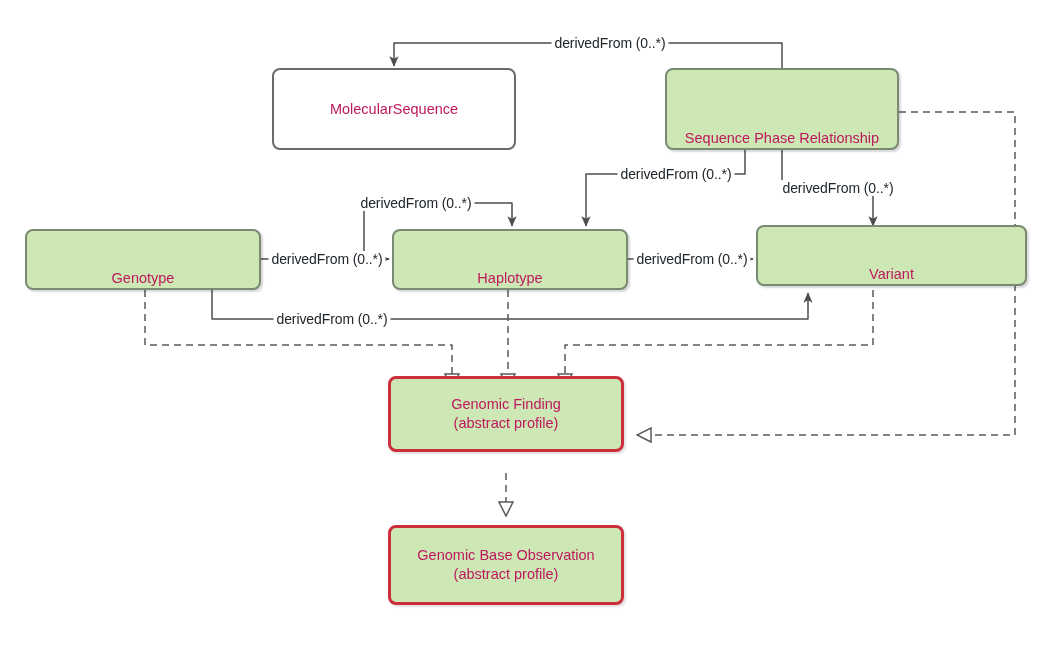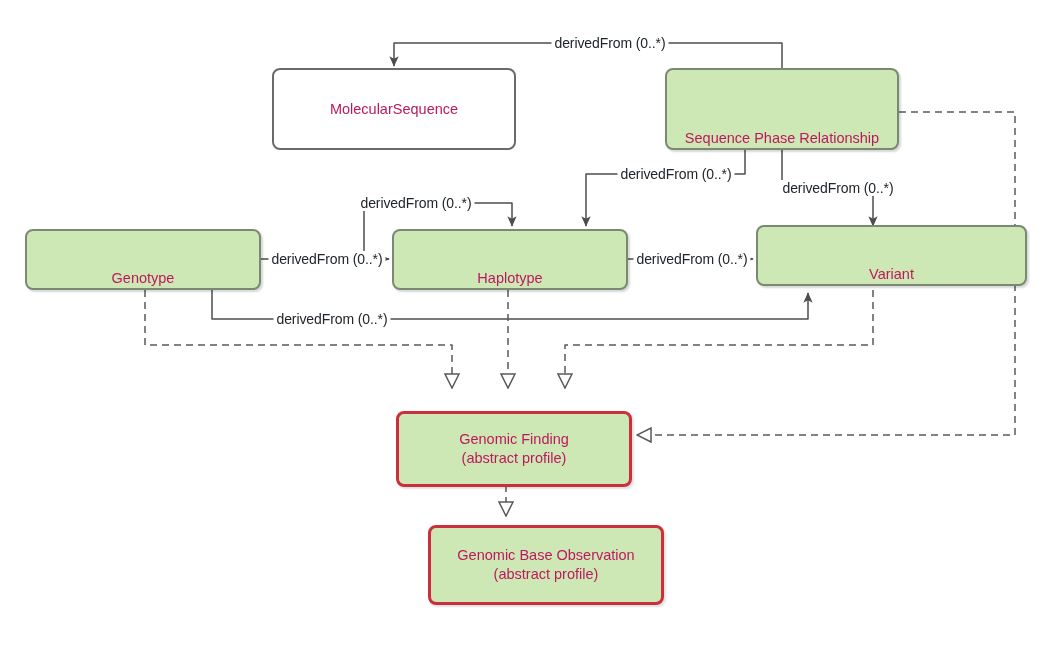--- a/index.html
+++ b/index.html
@@ -133,26 +133,26 @@
   </div>
 
   <div class="node green" style="left:25px; top:229px; width:236px; height:61px;">
     <span class="label">Genotype</span>
   </div>
 
   <div class="node green" style="left:756px; top:225px; width:271px; height:61px;">
     <span class="label">Variant</span>
   </div>
 
-  <div class="node abstract" style="left:388px; top:411px; width:236px; height:76px;margin-left:8px;">
+  <div class="node abstract" style="left:388px; top:376px; width:236px; height:76px;">
     <span class="label">Genomic Finding
 (abstract profile)</span>
   </div>
 
-  <div class="node abstract" style="left:388px; top:525px; width:236px; height:80px;margin-left:40px;">
+  <div class="node abstract" style="left:388px; top:525px; width:236px; height:80px;">
     <span class="label">Genomic Base Observation
 (abstract profile)</span>
   </div>
 
   <div class="edge-label" style="left:610px; top:43px;">derivedFrom (0..*)</div>
 
   <div class="edge-label" style="left:676px; top:174px;">derivedFrom (0..*)</div>
 
   <div class="edge-label" style="left:838px; top:188px;">derivedFrom (0..*)</div>
 

